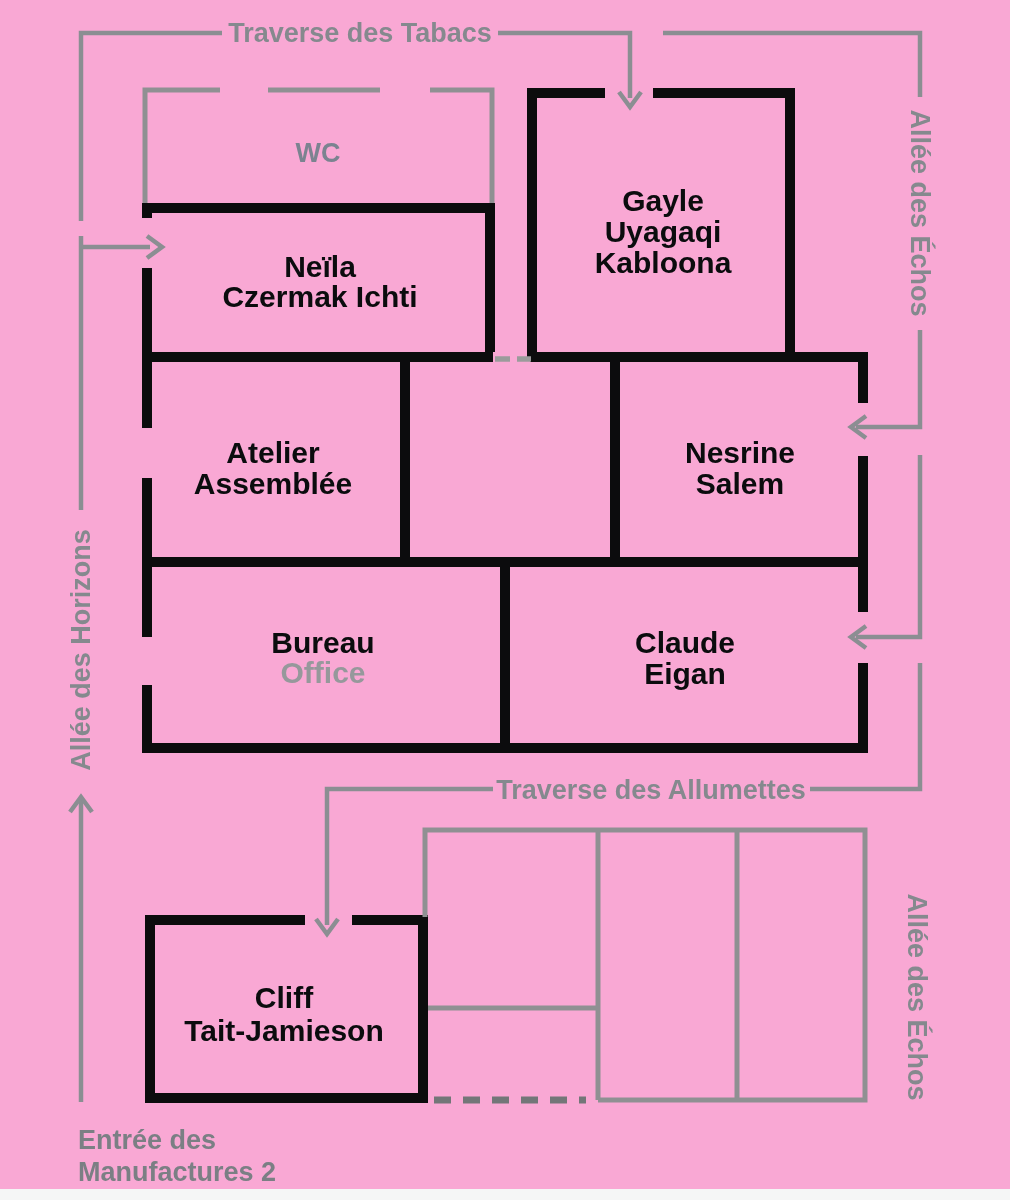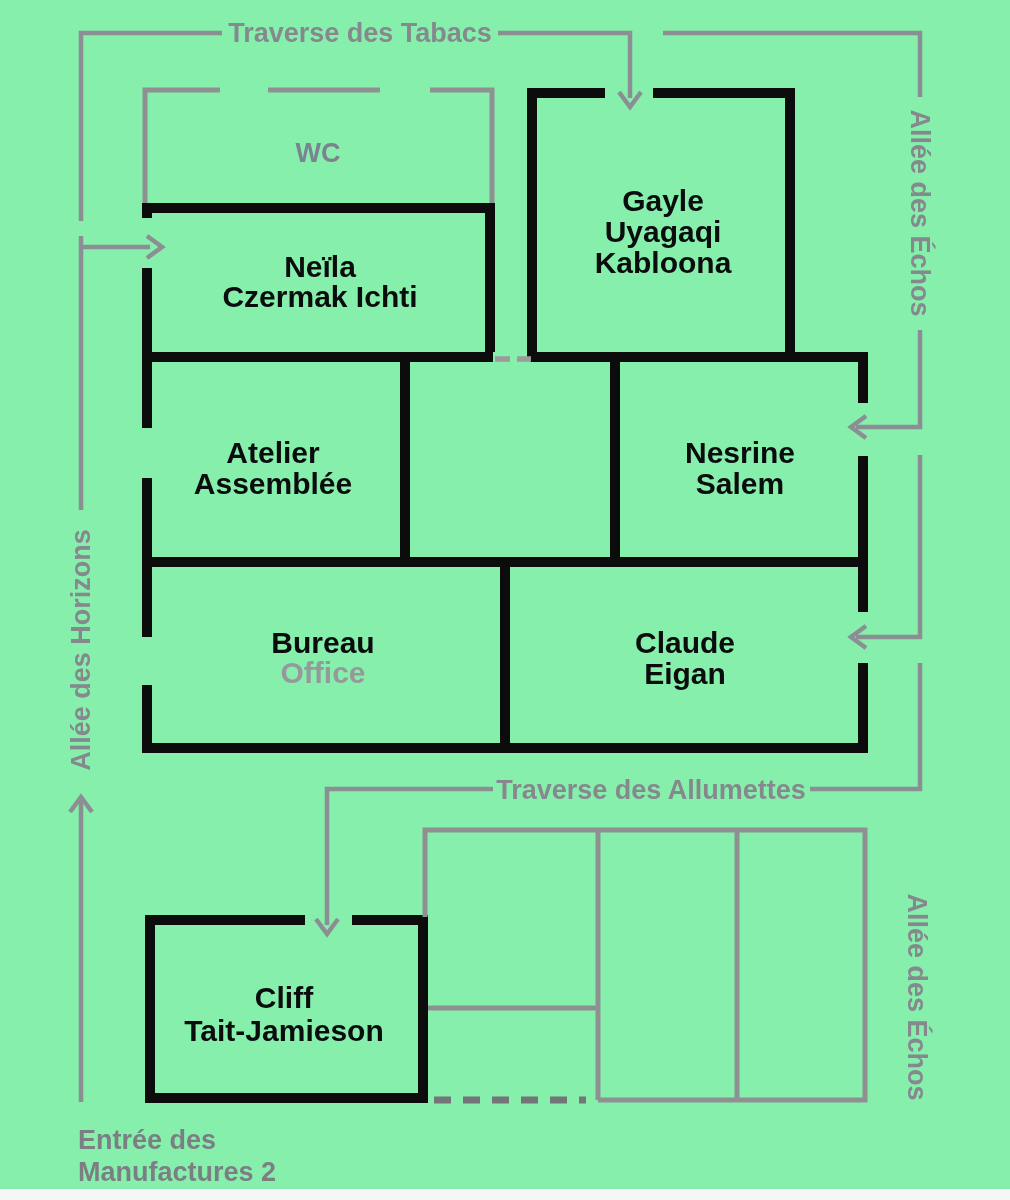--- a/index.html
+++ b/index.html
@@ -4,21 +4,21 @@
 <style>
   html, body {
     margin: 0;
     padding: 0;
     background: #ffffff;
   }
   .stage {
     position: relative;
     width: 1010px;
     height: 1200px;
-    background: #86efac;
+    background: #f9a8d4;
     font-family: "Liberation Sans", "DejaVu Sans", sans-serif;
   }
   svg { display: block; }
 
   
   .wall-black {
     stroke: #0c0c0d;
     stroke-width: 10;
     fill: none;
   }

